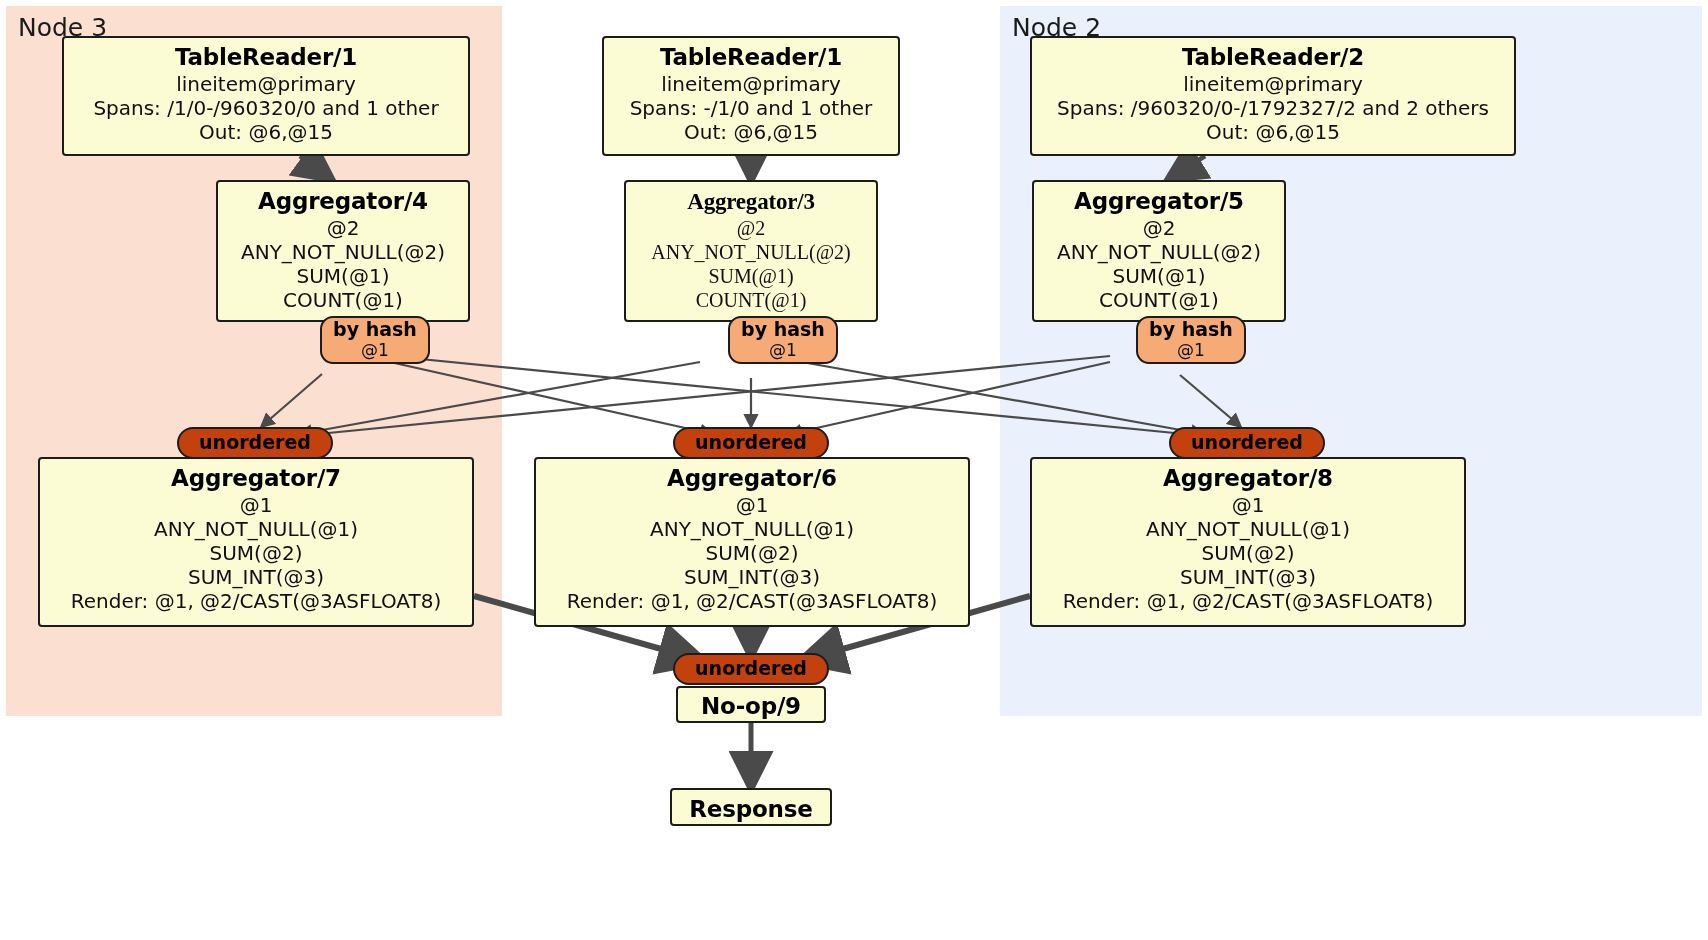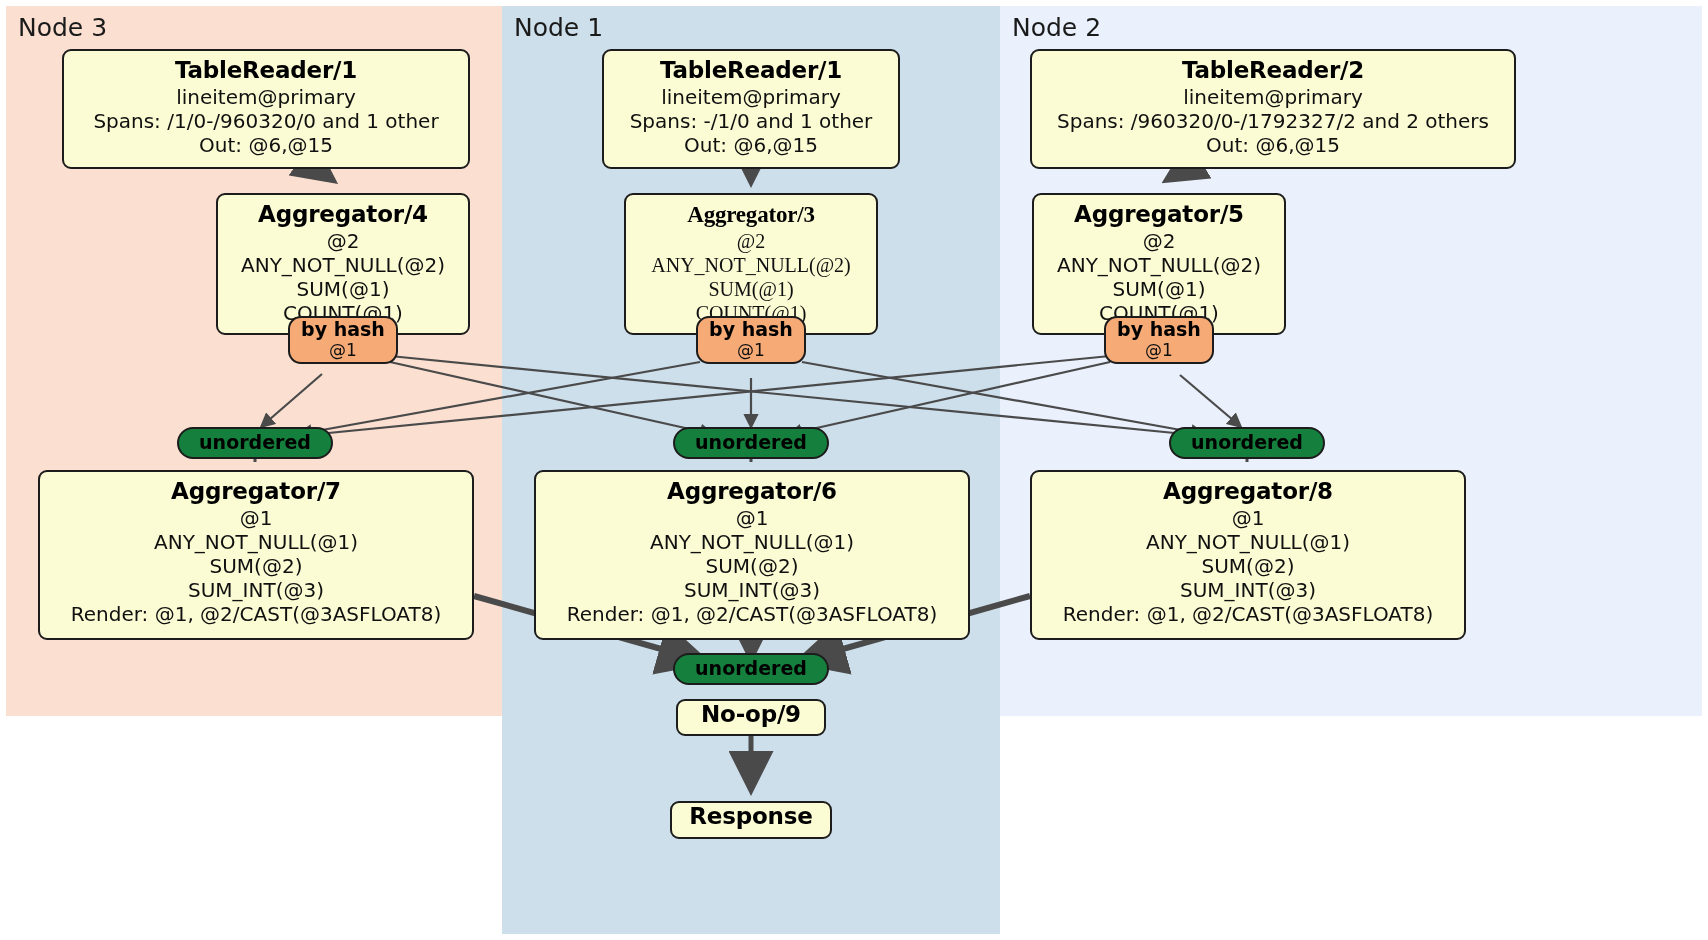--- a/index.html
+++ b/index.html
@@ -32,64 +32,64 @@
     font-size: 25px;
     color: #1a1a1a;
     white-space: nowrap;
   }
   
   .proc-box {
     position: absolute;
     box-sizing: border-box;
     background: #fbfbd4;
     border: 2px solid #1c1c1c;
-    border-radius: 9px;
+    border-radius: 4px;
     text-align: center;
     line-height: 1.2;
     display: flex;
     flex-direction: column;
     justify-content: flex-start;
     align-items: center;
     padding-top: 6px;
-    margin-top: 13px;
   }
   .proc-title {
     font-size: 23px;
     font-weight: bold;
     color: #000;
     letter-spacing: -0.2px;
     white-space: nowrap;
   }
   .proc-line {
     font-size: 20px;
     color: #101010;
     white-space: nowrap;
   }
   .small-box {
-    justify-content: flex-start;
+    justify-content: flex-end;
     padding-top: 0;
   }
   
   .badge {
     position: absolute;
     box-sizing: border-box;
     border: 2px solid #1c1c1c;
     text-align: center;
     display: flex;
     flex-direction: column;
     justify-content: center;
     align-items: center;
     line-height: 1.15;
   }
   .badge-hash {
     background: #f6ab77;
     border-radius: 13px;
+    margin-left: 32px;
   }
   .badge-unordered {
-    background: #15803d;
+    background: #c2410c;
     border-radius: 18px;
   }
   .badge-title {
     font-size: 19px;
     font-weight: bold;
     color: #000;
     white-space: nowrap;
   }
   .badge-sub {
     font-size: 17px;
@@ -107,23 +107,20 @@
 </style>
 </head>
 <body>
 
 <div id="stage">
 
   <div class="node-panel" style="left:6px; top:6px; width:496px; height:710px; background:#fbe0d2;">
     <span class="node-label">Node 3</span>
   </div>
 
-  <div class="node-panel" style="left:502px; top:6px; width:498px; height:928px; background:#cddfeb;">
-    <span class="node-label">Node 1</span>
-  </div>
 
   <div class="node-panel" style="left:1000px; top:6px; width:702px; height:710px; background:#eaf1fc;">
     <span class="node-label">Node 2</span>
   </div>
 
   <svg id="edges" viewBox="0 0 1708 940" xmlns="http://www.w3.org/2000/svg">
     <defs>
       <marker id="ah" markerWidth="9" markerHeight="9" refX="7" refY="4.5" orient="auto" markerUnits="strokeWidth">
         <path d="M0,0 L9,4.5 L0,9 z" fill="#4a4a4a"></path>
       </marker>

